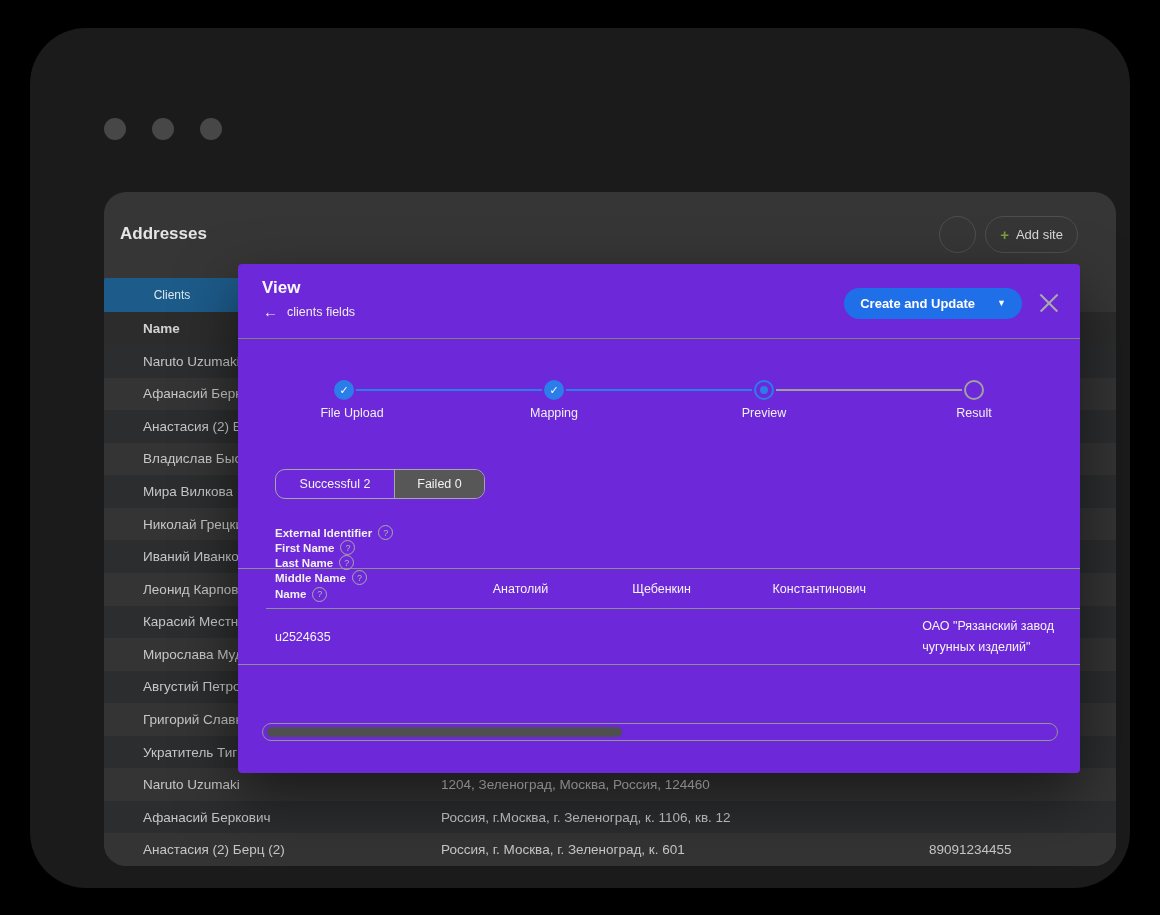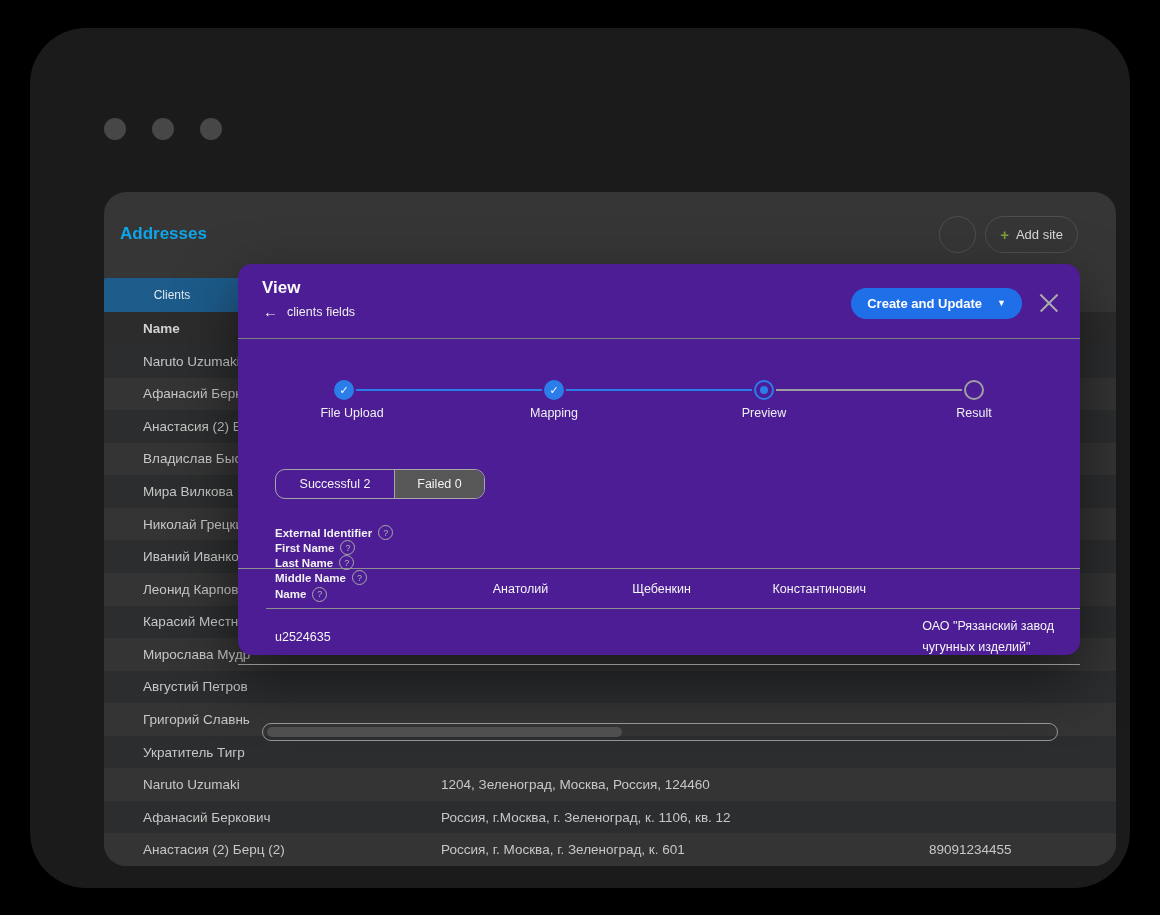--- a/index.html
+++ b/index.html
@@ -10,21 +10,21 @@
   
   .device { position:absolute; left:30px; top:28px; width:1100px; height:860px;
             background:#1b1b1b; border-radius:56px; }
   .window-dots { position:absolute; left:74px; top:90px; display:flex; gap:26px; }
   .window-dots span { width:22px; height:22px; border-radius:50%; background:#474747; display:block; }
 
   
   .panel { position:absolute; left:74px; top:164px; width:1012px; height:674px;
            background:#363636; border-radius:22px; overflow:hidden; }
   .panel-header { position:relative; height:86px; }
-  .page-title { position:absolute; left:16px; top:32px; font-size:17px; font-weight:700; color:#0ea5e9; }
+  .page-title { position:absolute; left:16px; top:32px; font-size:17px; font-weight:700; color:#e5e5e5; }
   .search-wrap { position:absolute; left:529px; top:24px; width:295px; height:37px; }
   .search-wrap input { width:100%; height:100%; background:transparent; border:1px solid #4f4f4f;
            border-radius:19px; color:#cccccc; font-size:13px; padding:0 16px; outline:none;
            font-family:"Liberation Sans","DejaVu Sans",sans-serif; }
   .search-wrap input::placeholder { color:#9b9b9b; }
   .circle-btn { position:absolute; left:835px; top:24px; width:37px; height:37px; border-radius:50%;
            border:1px solid #4f4f4f; background:transparent; cursor:pointer; }
   .add-site-btn { position:absolute; left:881px; top:24px; width:93px; height:37px; border-radius:19px;
            border:1px solid #4f4f4f; background:transparent; color:#d9d9d9; font-size:13px;
            display:flex; align-items:center; justify-content:center; gap:7px; cursor:pointer;
@@ -38,29 +38,29 @@
   .thead-row { height:33px; background:#2c2c2c; color:#d2d2d2; font-size:13.5px; font-weight:700;
            display:flex; align-items:center; padding-left:39px; }
   .client-rows { position:absolute; left:0; top:153px; right:0; bottom:0; display:flex; flex-direction:column; }
   .client-row { flex:1; display:flex; align-items:center; background:#2b2d2e; color:#c7c7c7; font-size:13.5px; cursor:pointer; }
   .client-row:nth-child(even) { background:#343434; }
   .c-name { width:337px; padding-left:39px; white-space:nowrap; overflow:hidden; }
   .c-addr { width:488px; white-space:nowrap; overflow:hidden; }
   .c-phone { flex:1; white-space:nowrap; }
 
   
-  .modal { position:absolute; left:208px; top:236px; width:842px; height:391px;
-           background:#4c1d95; border-radius:14px; box-shadow:0 24px 60px rgba(0,0,0,.5); }
+  .modal { position:absolute; left:208px; top:236px; width:842px; height:509px;
+           background:#6d28d9; border-radius:4px; box-shadow:0 24px 60px rgba(0,0,0,.5); }
   .modal-title { position:absolute; left:24px; top:14px; font-size:17px; font-weight:700; color:#fafafa; }
   .back-link { position:absolute; left:25px; top:40px; display:flex; align-items:center; gap:9px;
            color:#ededed; font-size:12.5px; cursor:pointer; }
   .back-arrow { font-size:15px; line-height:1; color:#ededed; }
   .primary-btn { position:absolute; right:58px; top:24px; height:31px; padding:8px 16px; border:none;
            border-radius:16px; background:#1f6fe8; color:#fff; font-size:13px; font-weight:700;
-           display:flex; align-items:center; gap:15px; cursor:pointer;
+           display:flex; align-items:center; gap:22px; cursor:pointer;
            font-family:"Liberation Sans","DejaVu Sans",sans-serif; }
   .caret-down { font-size:9px; line-height:1; }
   .modal-close { position:absolute; right:20px; top:28px; width:22px; height:22px; cursor:pointer; }
   .modal-close::before, .modal-close::after { content:""; position:absolute; left:-1px; top:10px;
            width:24px; height:1.6px; background:#ababab; }
   .modal-close::before { transform:rotate(45deg); }
   .modal-close::after { transform:rotate(-45deg); }
   .modal-divider { position:absolute; left:0; top:74px; width:100%; height:1px; background:#7e7e7e; }
 
   

